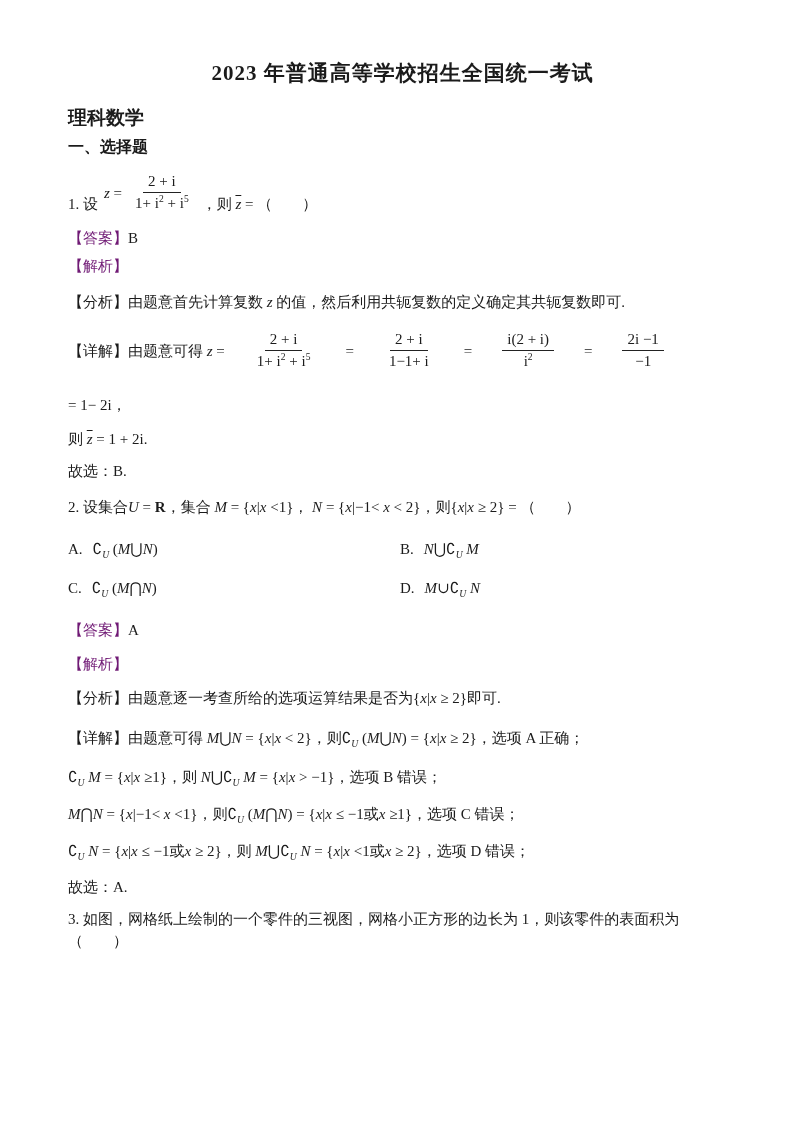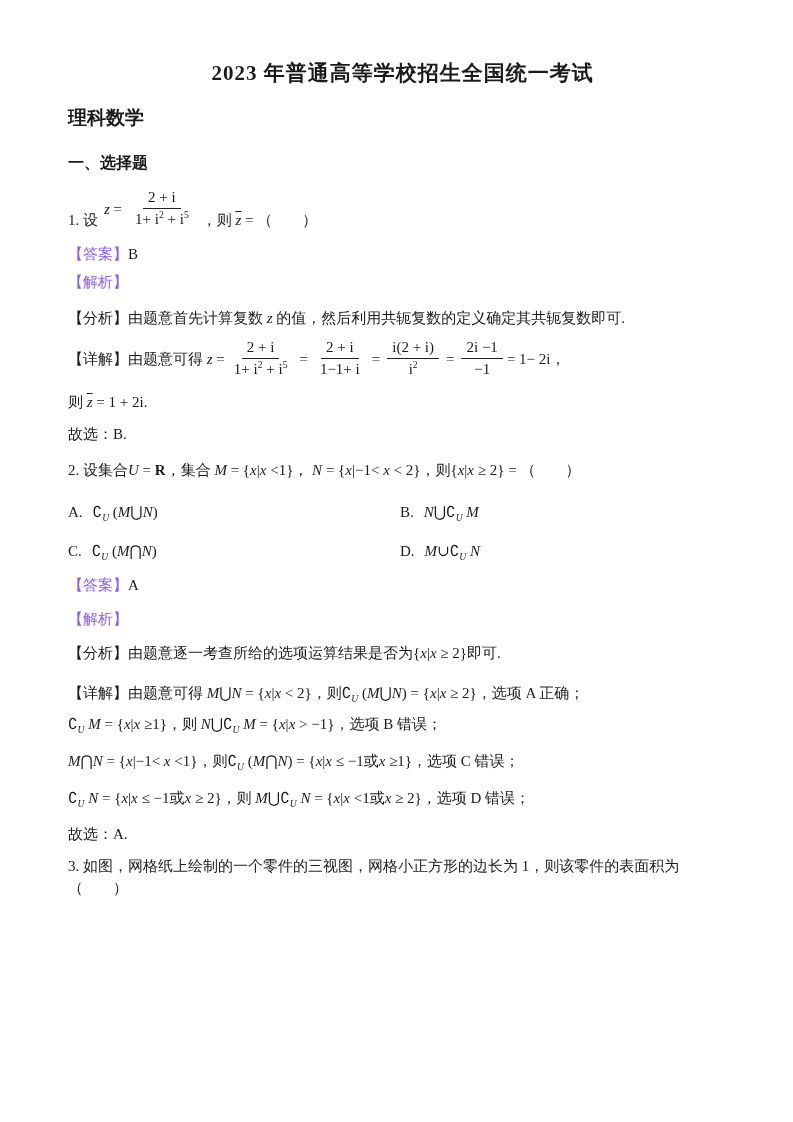--- a/index.html
+++ b/index.html
@@ -4,43 +4,43 @@
 <style>
   html,body{margin:0;padding:0;background:#ffffff;}
   body{
     width:793px;height:1122px;overflow:hidden;
     font-family:"Liberation Serif","DejaVu Serif",serif;
     color:#1b1b1b;
   }
   .page{box-sizing:border-box;width:793px;height:1122px;padding:58px 56px 16px 68px;background:#fff;}
   .t1{font-size:21px;font-weight:bold;text-align:center;letter-spacing:1px;line-height:30px;}
   .t2{font-size:19px;font-weight:bold;text-align:left;margin-top:16px;line-height:28px;}
-  .sec{font-size:16px;font-weight:bold;margin-top:20px;line-height:22px;}
+  .sec{font-size:16px;font-weight:bold;margin-top:4px;line-height:22px;}
   .line{font-size:15px;line-height:22px;}
-  .blue{color:#8b5cf6;}
+  .blue{color:#701a75;}
   sup,sub{font-size:64%;line-height:0;}
   .ov{text-decoration:overline;}
   i{font-family:"Liberation Serif","DejaVu Serif",serif;}
   .frac{display:inline-flex;flex-direction:column;align-items:center;vertical-align:middle;margin:0 4px;line-height:19px;text-align:center;}
   .fnum{padding:0 5px 1px;border-bottom:1.2px solid #222;}
   .fden{padding:1px 5px 0;}
   .mathline{display:flex;align-items:center;flex-wrap:wrap;}
   .mathline .sep{margin:0 3px;}
   .q1stem{display:flex;align-items:flex-end;margin-top:14px;}
   .fblock{display:inline-flex;align-items:center;margin:0 4px 2px 6px;}
   .fblock .lhs{margin-right:4px;}
   .opts4{display:flex;margin-top:14px;font-size:15px;line-height:22px;}
   .opts4 .opt{flex:0 0 164px;}
   .opts4 .opt.c4{flex:1 0 auto;}
   .okey{margin-right:10px;}
   .opts2{font-size:15px;line-height:27px;display:flex;}
   .optL{flex:0 0 332px;}
   .mt6{margin-top:6px;} .mt8{margin-top:14px;} .mt10{margin-top:10px;}
   .mt12{margin-top:12px;} .mt14{margin-top:14px;} .mt15{margin-top:15px;}
-  .mt16{margin-top:9px;} .mt18{margin-top:18px;}
+  .mt16{margin-top:17px;gap:23px;} .mt18{margin-top:18px;}
 </style>
 </head>
 <body>
 
 <div class="page">
 
   <div class="t1">2023 年普通高等学校招生全国统一考试</div>
   <div class="t2">理科数学</div>
   <div class="sec">一、选择题</div>
 

